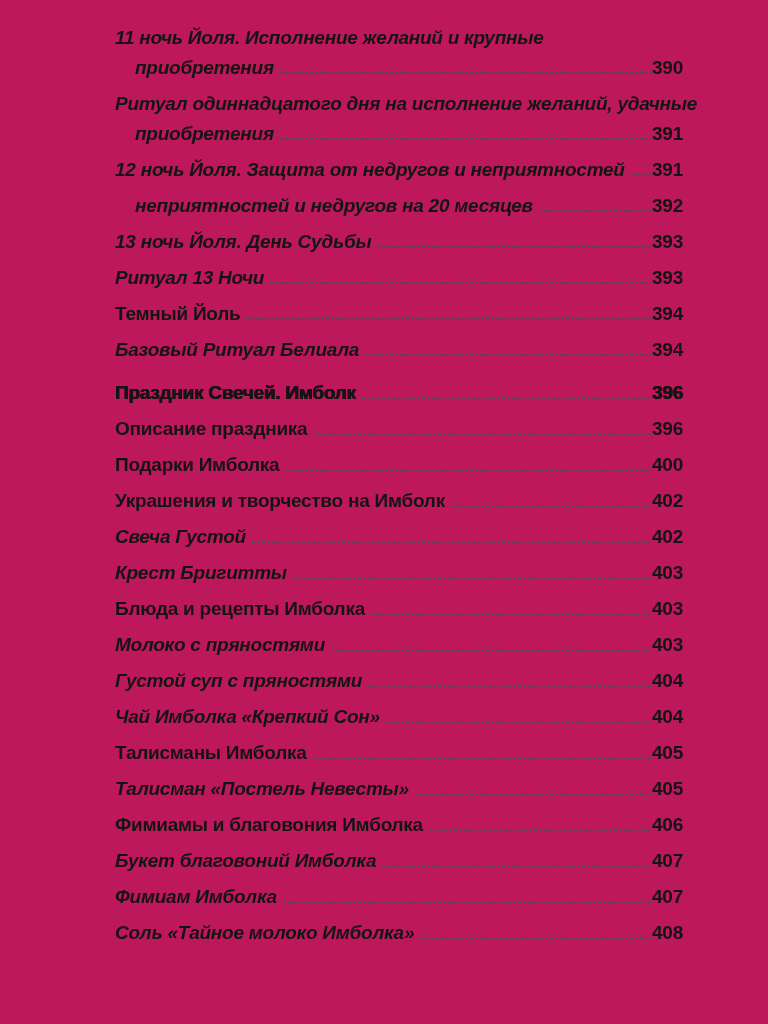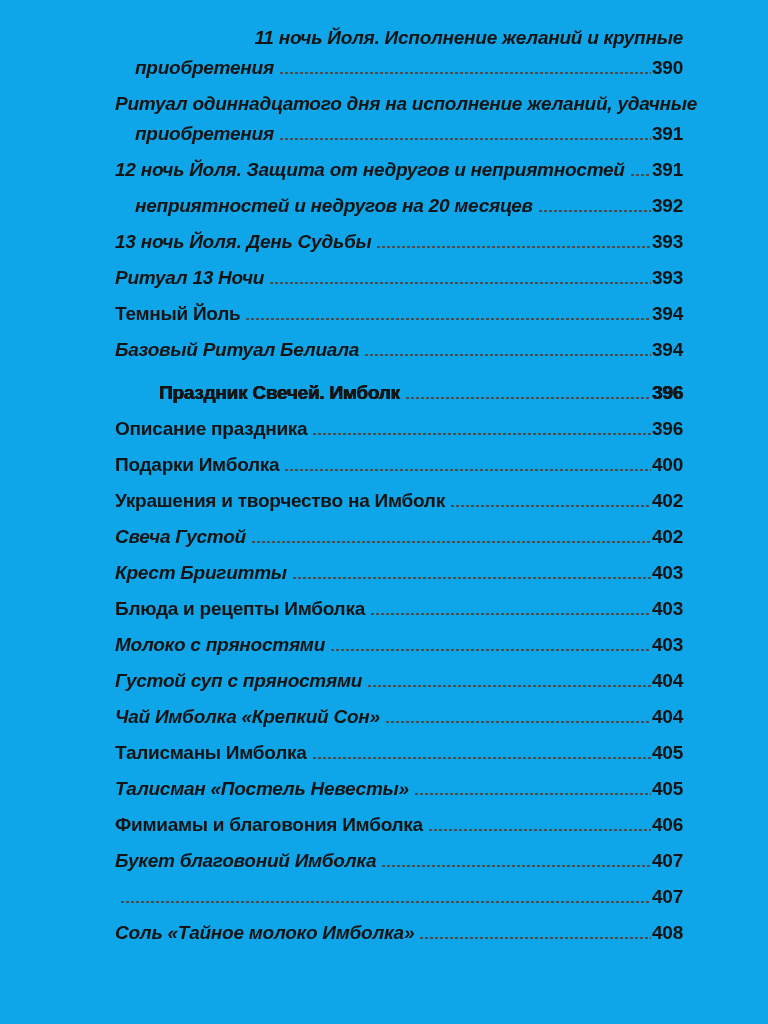--- a/index.html
+++ b/index.html
@@ -4,31 +4,30 @@
 <style>
   html, body {
     margin: 0;
     padding: 0;
     background: #ffffff;
   }
   .page {
     position: relative;
     width: 768px;
     height: 1024px;
-    background: #0ea5e9;
+    background: #be185d;
     box-sizing: border-box;
     padding: 23px 85px 0 115px;
     overflow: hidden;
     font-family: "Liberation Sans", "DejaVu Sans", sans-serif;
     color: #141414;
-    text-align: right;
   }
   .toc-list { width: 100%; }
   .entry { margin-bottom: 6px; }
-  .entry.section-gap { margin-top: 13px; margin-left: 44px; }
+  .entry.section-gap { margin-top: 13px; }
   .line, .row {
     font-size: 19px;
     line-height: 30px;
     letter-spacing: -0.25px;
   }
   .line { white-space: nowrap; }
   .row {
     display: flex;
     align-items: flex-end;
   }
@@ -216,20 +215,21 @@
       </div>
       <div class="entry style-bold-italic">
         <div class="row">
           <span class="text">Букет благовоний Имболка</span>
           <span class="dots"></span>
           <span class="num">407</span>
         </div>
       </div>
       <div class="entry style-bold-italic">
         <div class="row">
+          <span class="text">Фимиам Имболка</span>
           <span class="dots"></span>
           <span class="num">407</span>
         </div>
       </div>
       <div class="entry style-bold-italic">
         <div class="row">
           <span class="text">Соль «Тайное молоко Имболка»</span>
           <span class="dots"></span>
           <span class="num">408</span>
         </div>

